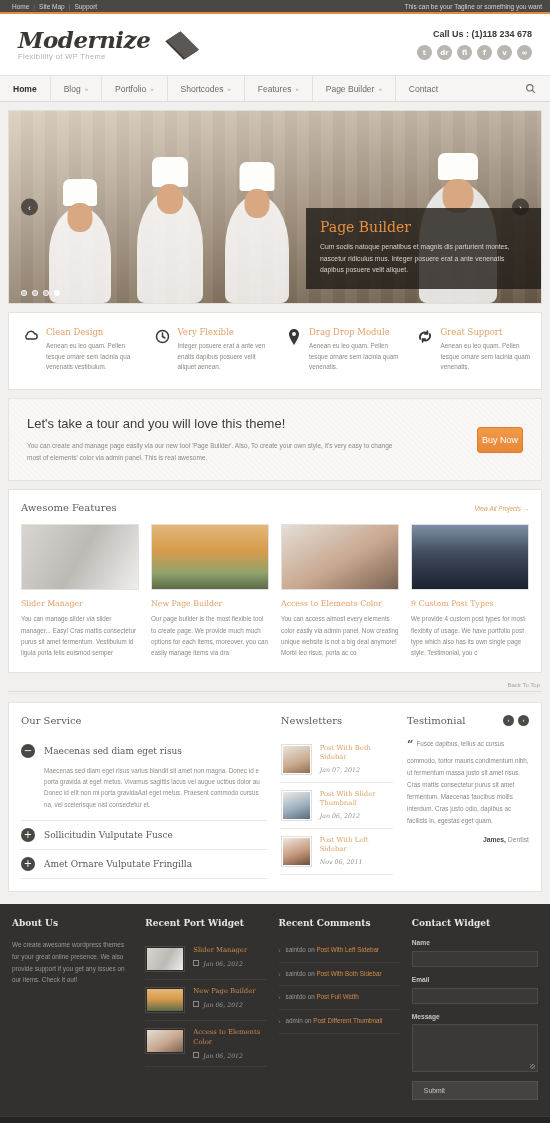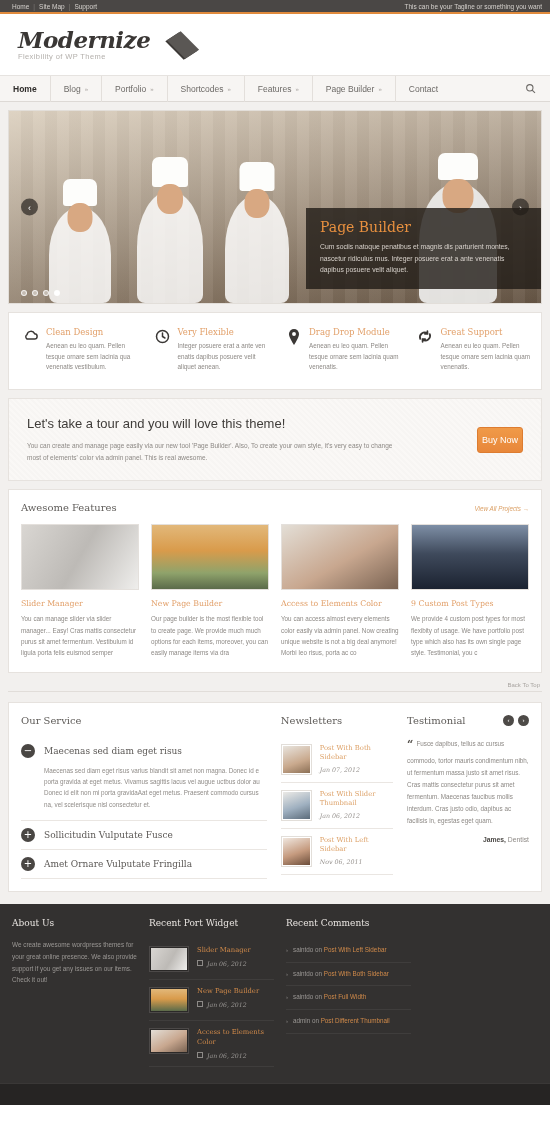--- a/index.html
+++ b/index.html
@@ -293,21 +293,21 @@
     margin-top: 12px;
     padding: 14px 12px 16px 12px;
     display: flex; gap: 12px;
   }
   .f-col-1 { width: 125px; }
   .f-col-2 { width: 125px; }
   .f-col-3 { width: 125px; }
   .f-col-4 { width: 130px; }
   .f-title {
     font-family: "DejaVu Serif", serif;
-    font-size: 9px; color: #e8e4e0; font-weight: normal; margin-bottom: 11px;
+    font-size: 9px; color: #e8e4e0; font-weight: bold; margin-bottom: 11px;
   }
   .f-about { font-size: 6.4px; line-height: 1.85; color: #9a9794; }
   .rp-item { display: flex; gap: 8px; padding: 7px 0; border-bottom: 1px solid #3f3d3c; }
   .rp-thumb { width: 40px; height: 26px; flex: none; border: 1px solid #4c4948; padding: 1px; background: #2b2928; }
   .rp-thumb i { display: block; width: 100%; height: 100%; }
   .rp-1 { background: linear-gradient(120deg,#d9d6d2,#bdbab6 55%,#efeeec); }
   .rp-2 { background: linear-gradient(180deg,#e2b87a,#d99b4b 45%,#5b6b4a); }
   .rp-3 { background: linear-gradient(150deg,#e3ded6,#c8a78f 55%,#7a6352); }
   .rp-title { font-family: "DejaVu Serif", serif; font-size: 6.8px; color: #d08a4a; line-height: 1.45; }
   .rp-date { font-family: "DejaVu Serif", serif; font-style: italic; font-size: 6.2px; color: #9a9794; margin-top: 4px; display: flex; align-items: center; gap: 4px; }
@@ -359,20 +359,31 @@
   </div>
 
   <div class="header">
     <div class="brand">
       <div class="logo-text">
         <div class="logo-name">Modernize</div>
         <div class="logo-tag">Flexibility of WP Theme</div>
       </div>
       <div class="logo-diamond"></div>
     </div>
+    <div class="header-right">
+      <div class="callus">Call Us : (1)118 234 678</div>
+      <div class="socials">
+        <span class="social">t</span>
+        <span class="social">dr</span>
+        <span class="social">fl</span>
+        <span class="social">f</span>
+        <span class="social">v</span>
+        <span class="social">∞</span>
+      </div>
+    </div>
   </div>
 
   <div class="nav">
     <div class="nav-items">
       <div class="nav-item active">
         <span>Home</span>
       </div>
       <div class="nav-item">
         <span>Blog</span>
         <span class="caret">»</span>
@@ -696,20 +707,36 @@
       <div class="cm-item">
         <span class="cm-arrow">›</span>
         <span>
           <span>admin</span>
           <span>on</span>
           <a>Post Different Thumbnail</a>
         </span>
       </div>
     </div>
 
+    <div class="f-col-4">
+      <div class="f-title">Contact Widget</div>
+
+      <label class="f-label">Name</label>
+      <input class="f-input" type="text" value="" style="">
+
+      <label class="f-label">Email</label>
+      <input class="f-input" type="text" value="" style="">
+
+      <label class="f-label">Message</label>
+      <div class="f-textarea">
+        <span class="resizer"></span>
+      </div>
+
+      <div class="submit-btn">Submit</div>
+    </div>
   </div>
 
   <div class="copybar">
     
     
   </div>
 
 </div>
 
 </body></html>

